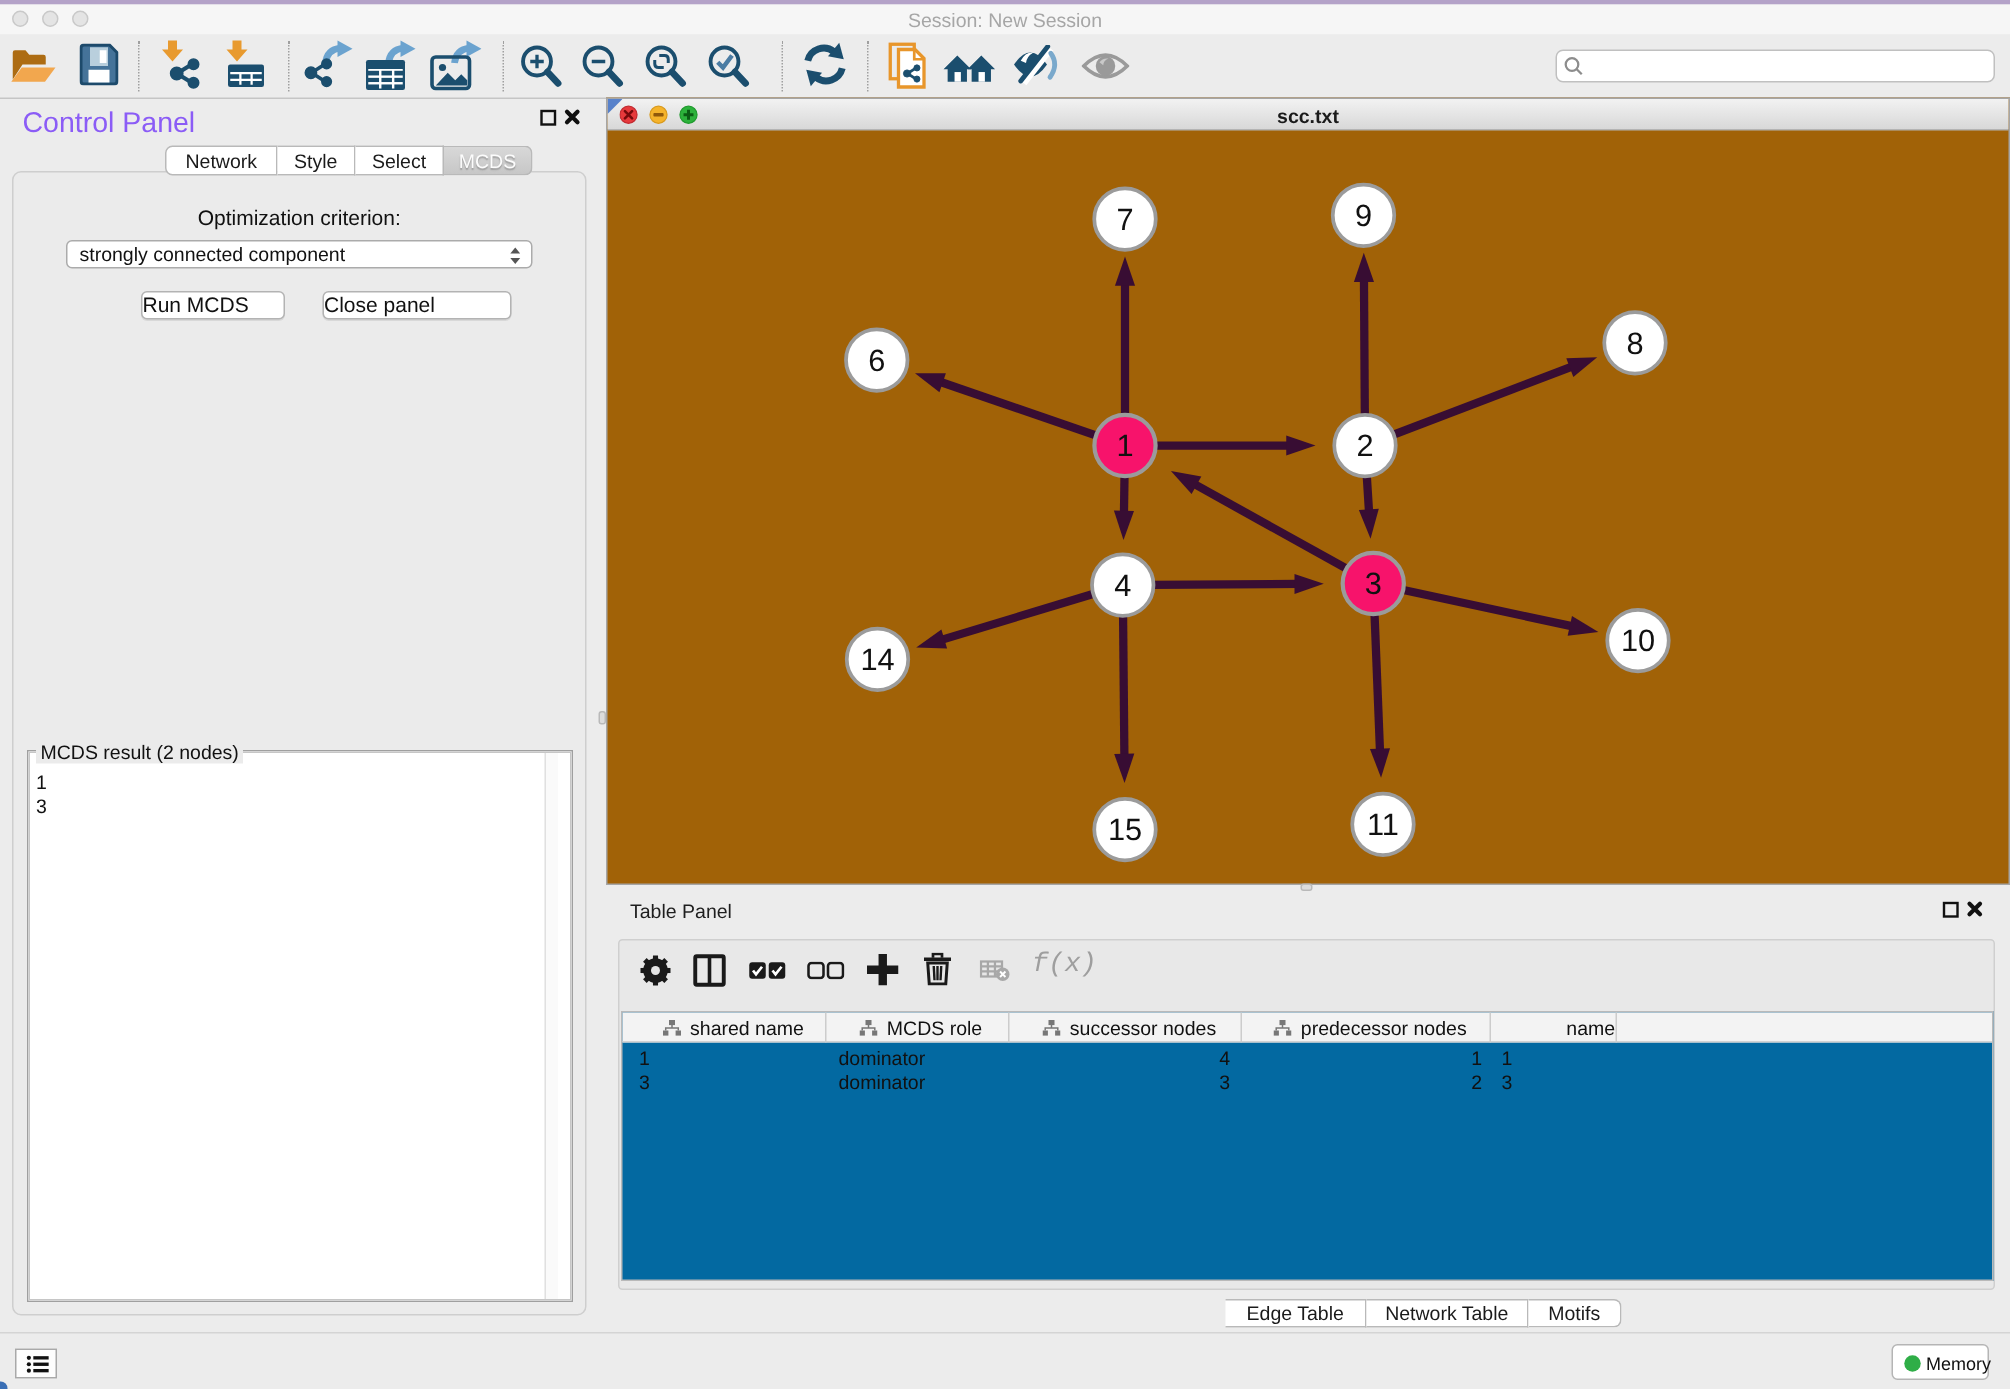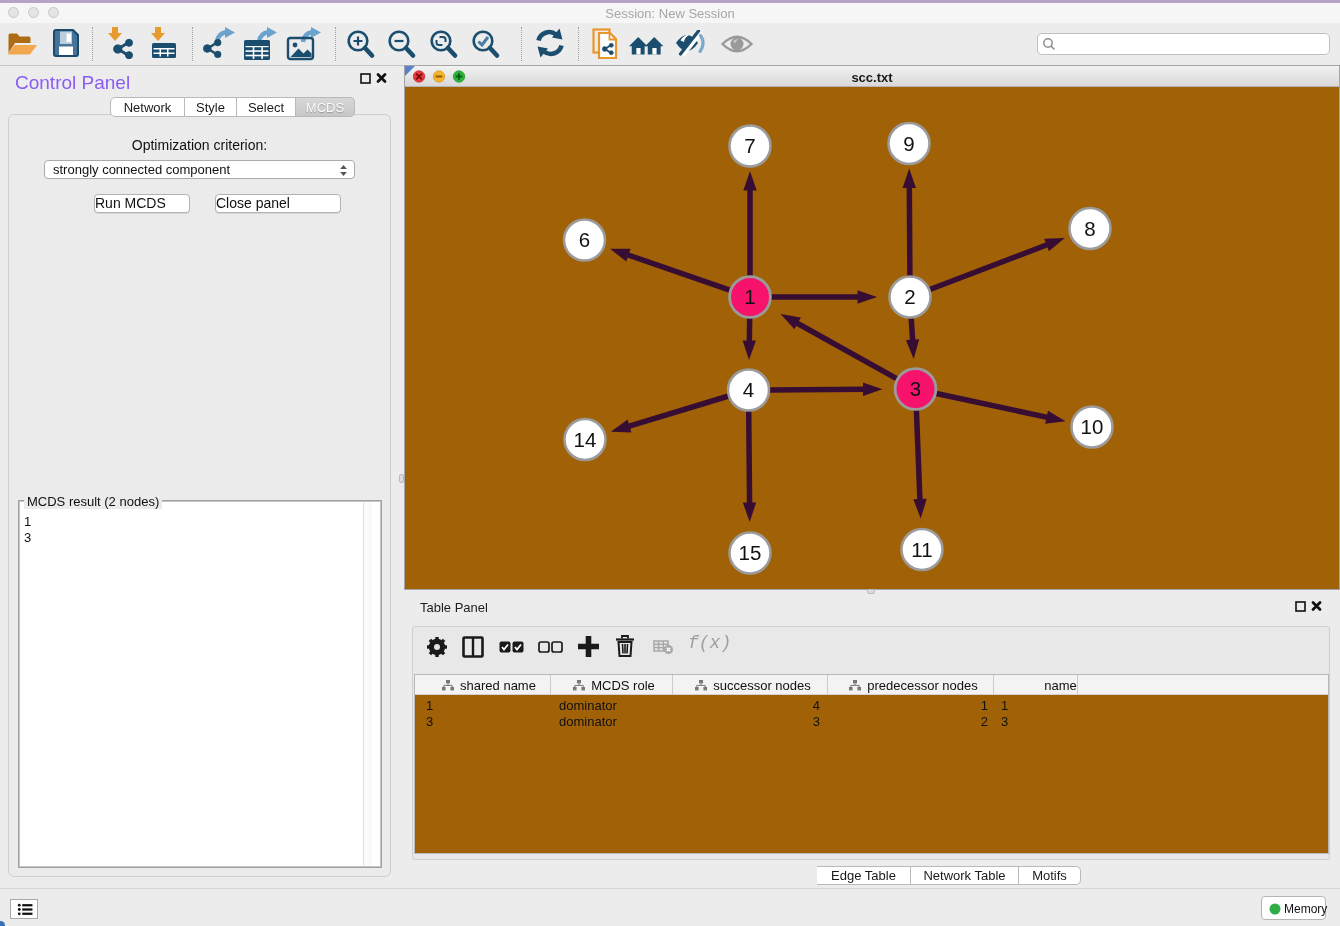--- a/index.html
+++ b/index.html
@@ -38,21 +38,21 @@
 #mcds-text { left:19px; top:501px; width:362px; height:366px; background:#ffffff; border:1px solid #c6c6c6;
   font-size:13px; color:#111; line-height:16px; padding:12px 0 0 4px; }
 #mcds-sb { left:363px; top:502px; width:9px; height:364px; background:#fafafa; border-left:1px solid #e0e0e0; }
 
 #netwin { left:404px; top:65px; width:936px; height:525px; background:#a16207; border:1px solid #a5a5a5; }
 #nettitle { left:0; top:0; width:934px; height:21px; background:linear-gradient(#f2f2f2,#d8d8d8);
   border-bottom:1px solid #b4b4b4; }
 #netname { position:absolute; left:0; top:4px; width:934px; text-align:center; font-size:13px; font-weight:bold; color:#1a1a1a; }
 
 #tp-title { left:420px; top:600px; font-size:13px; color:#1e1e1e; }
-#table-box { left:414px; top:674px; width:915px; height:180px; background:#a16207; border:1px solid #b9b9b9; }
+#table-box { left:414px; top:674px; width:915px; height:180px; background:#0369a1; border:1px solid #b9b9b9; }
 #thead { position:absolute; left:0; top:0; width:913px; height:20px; background:#f3f3f3;
   border-bottom:1px solid #d2d2d2; font-size:13px; color:#111; }
 .hsep { position:absolute; top:0; height:20px; width:0; border-left:1px solid #cccccc; }
 .hcell { position:absolute; top:3px; text-align:center; }
 .trow { position:absolute; font-size:13px; color:#111; height:16px; }
 .cell { position:absolute; top:0; }
 .num { text-align:right; }
 
 #statusbar { left:0; top:888px; width:1340px; height:38px; background:#ececec; border-top:1px solid #d4d4d4; }
 #listbtn { left:10px; top:899px; width:28px; height:20px; background:#fdfdfd; border:1px solid #a9a9a9; }

